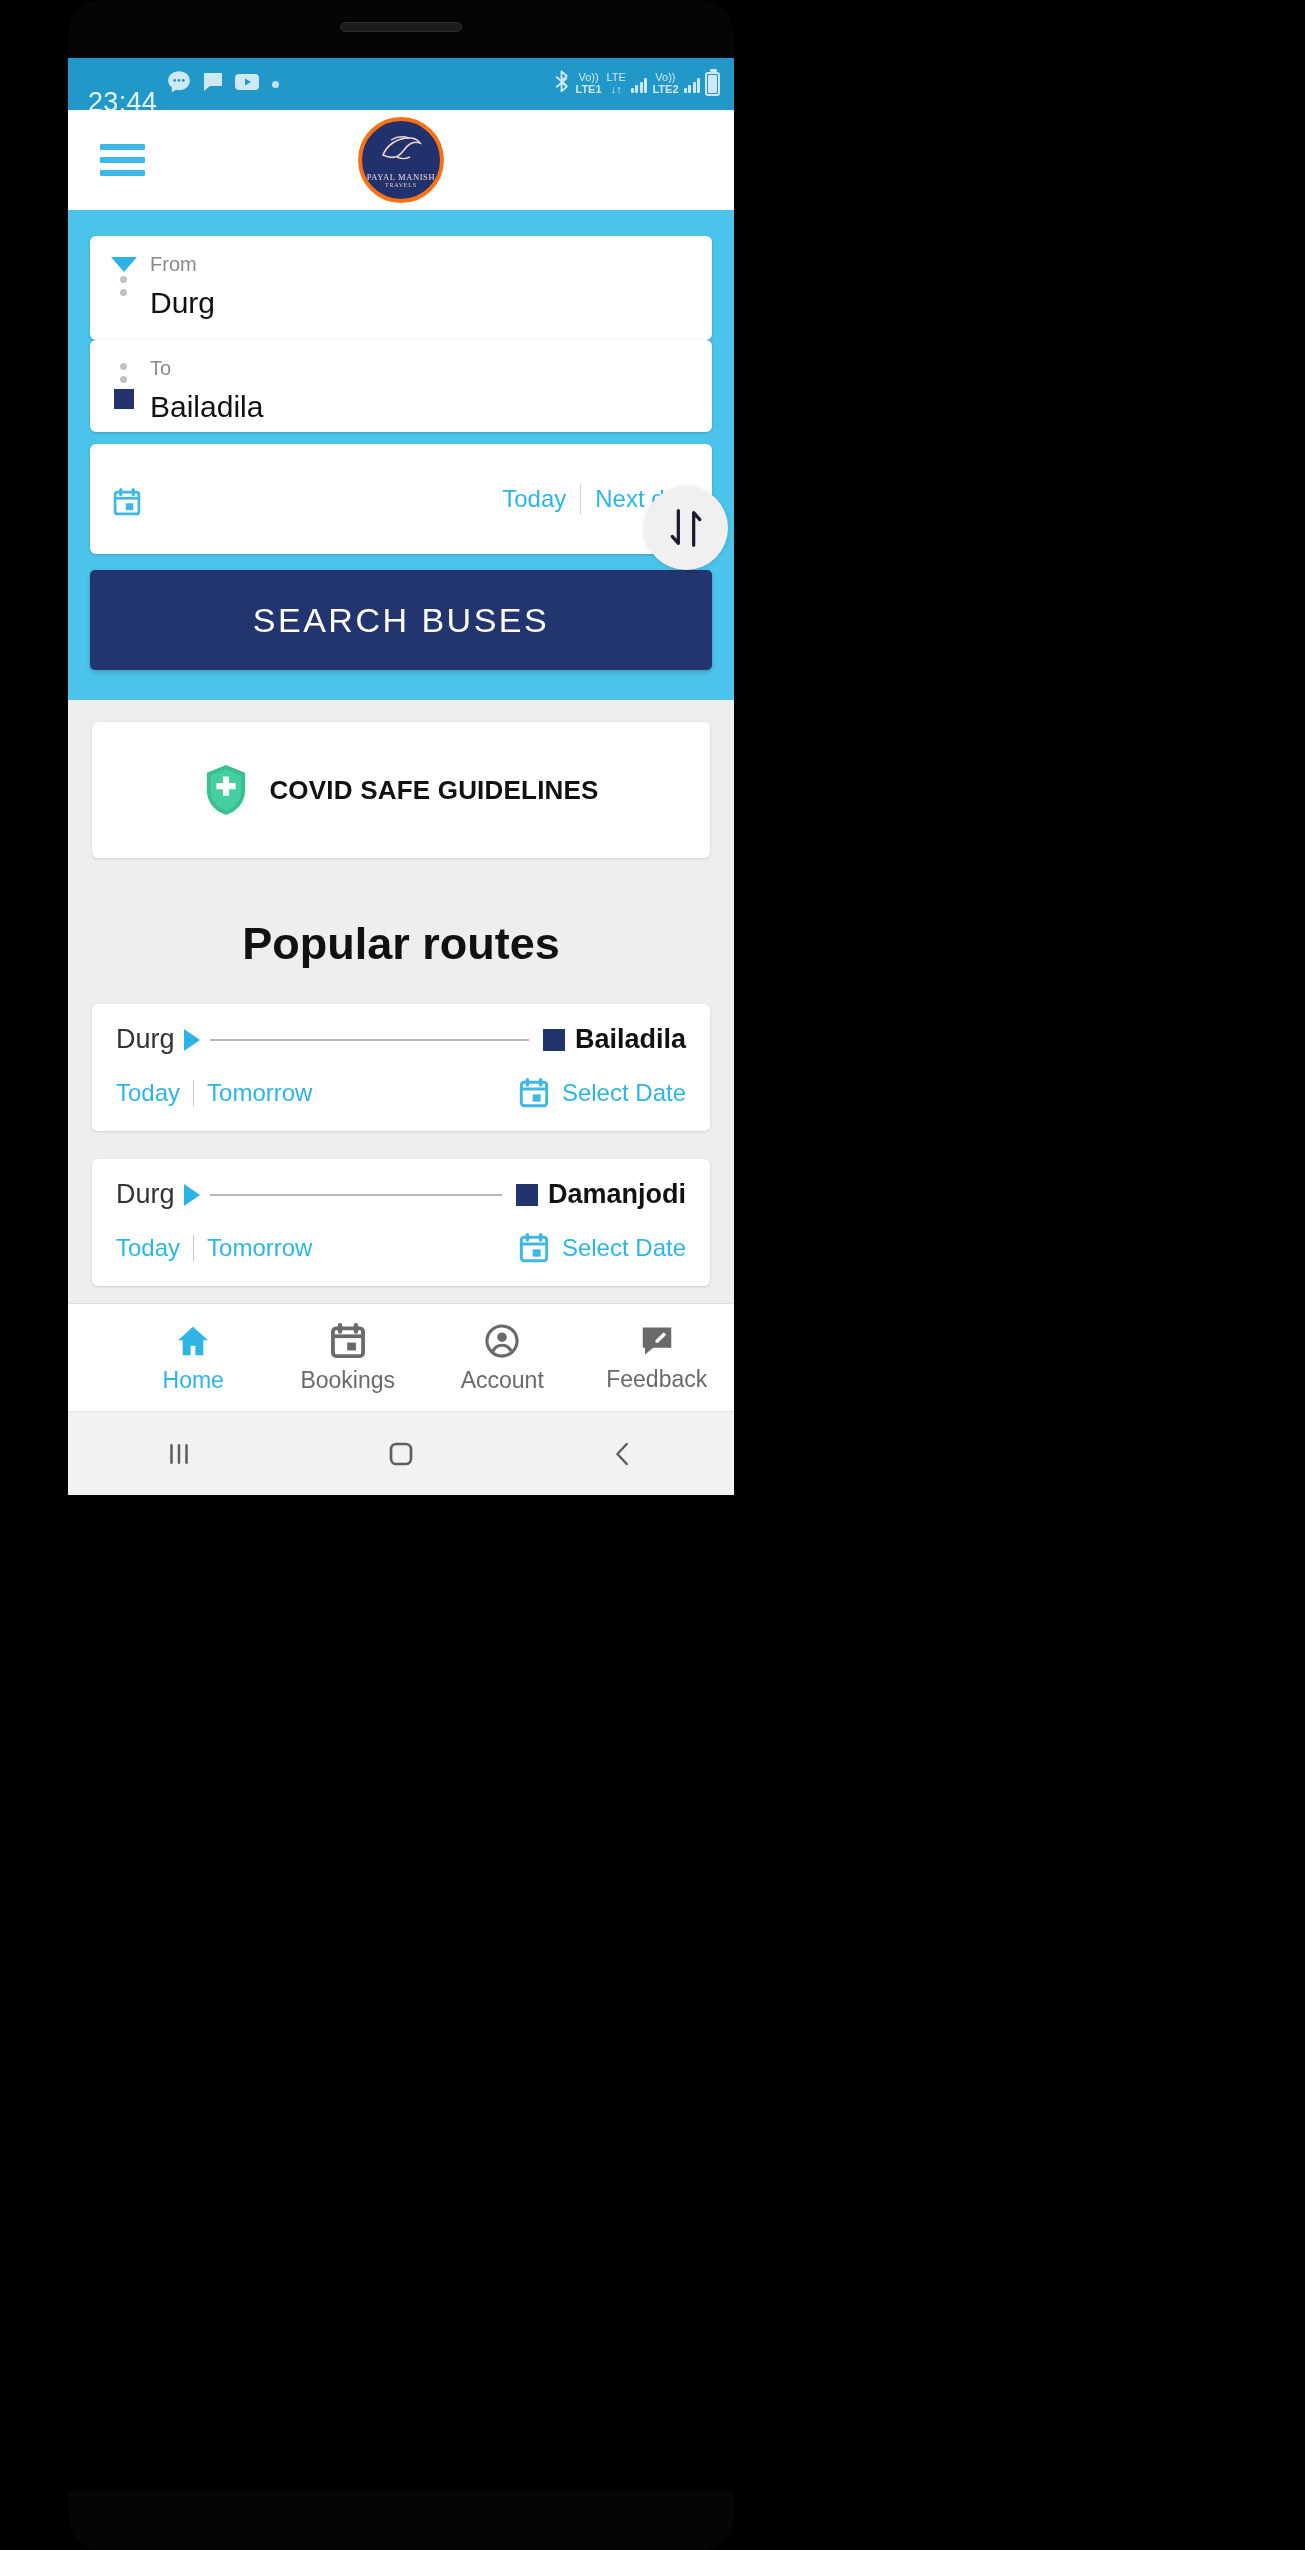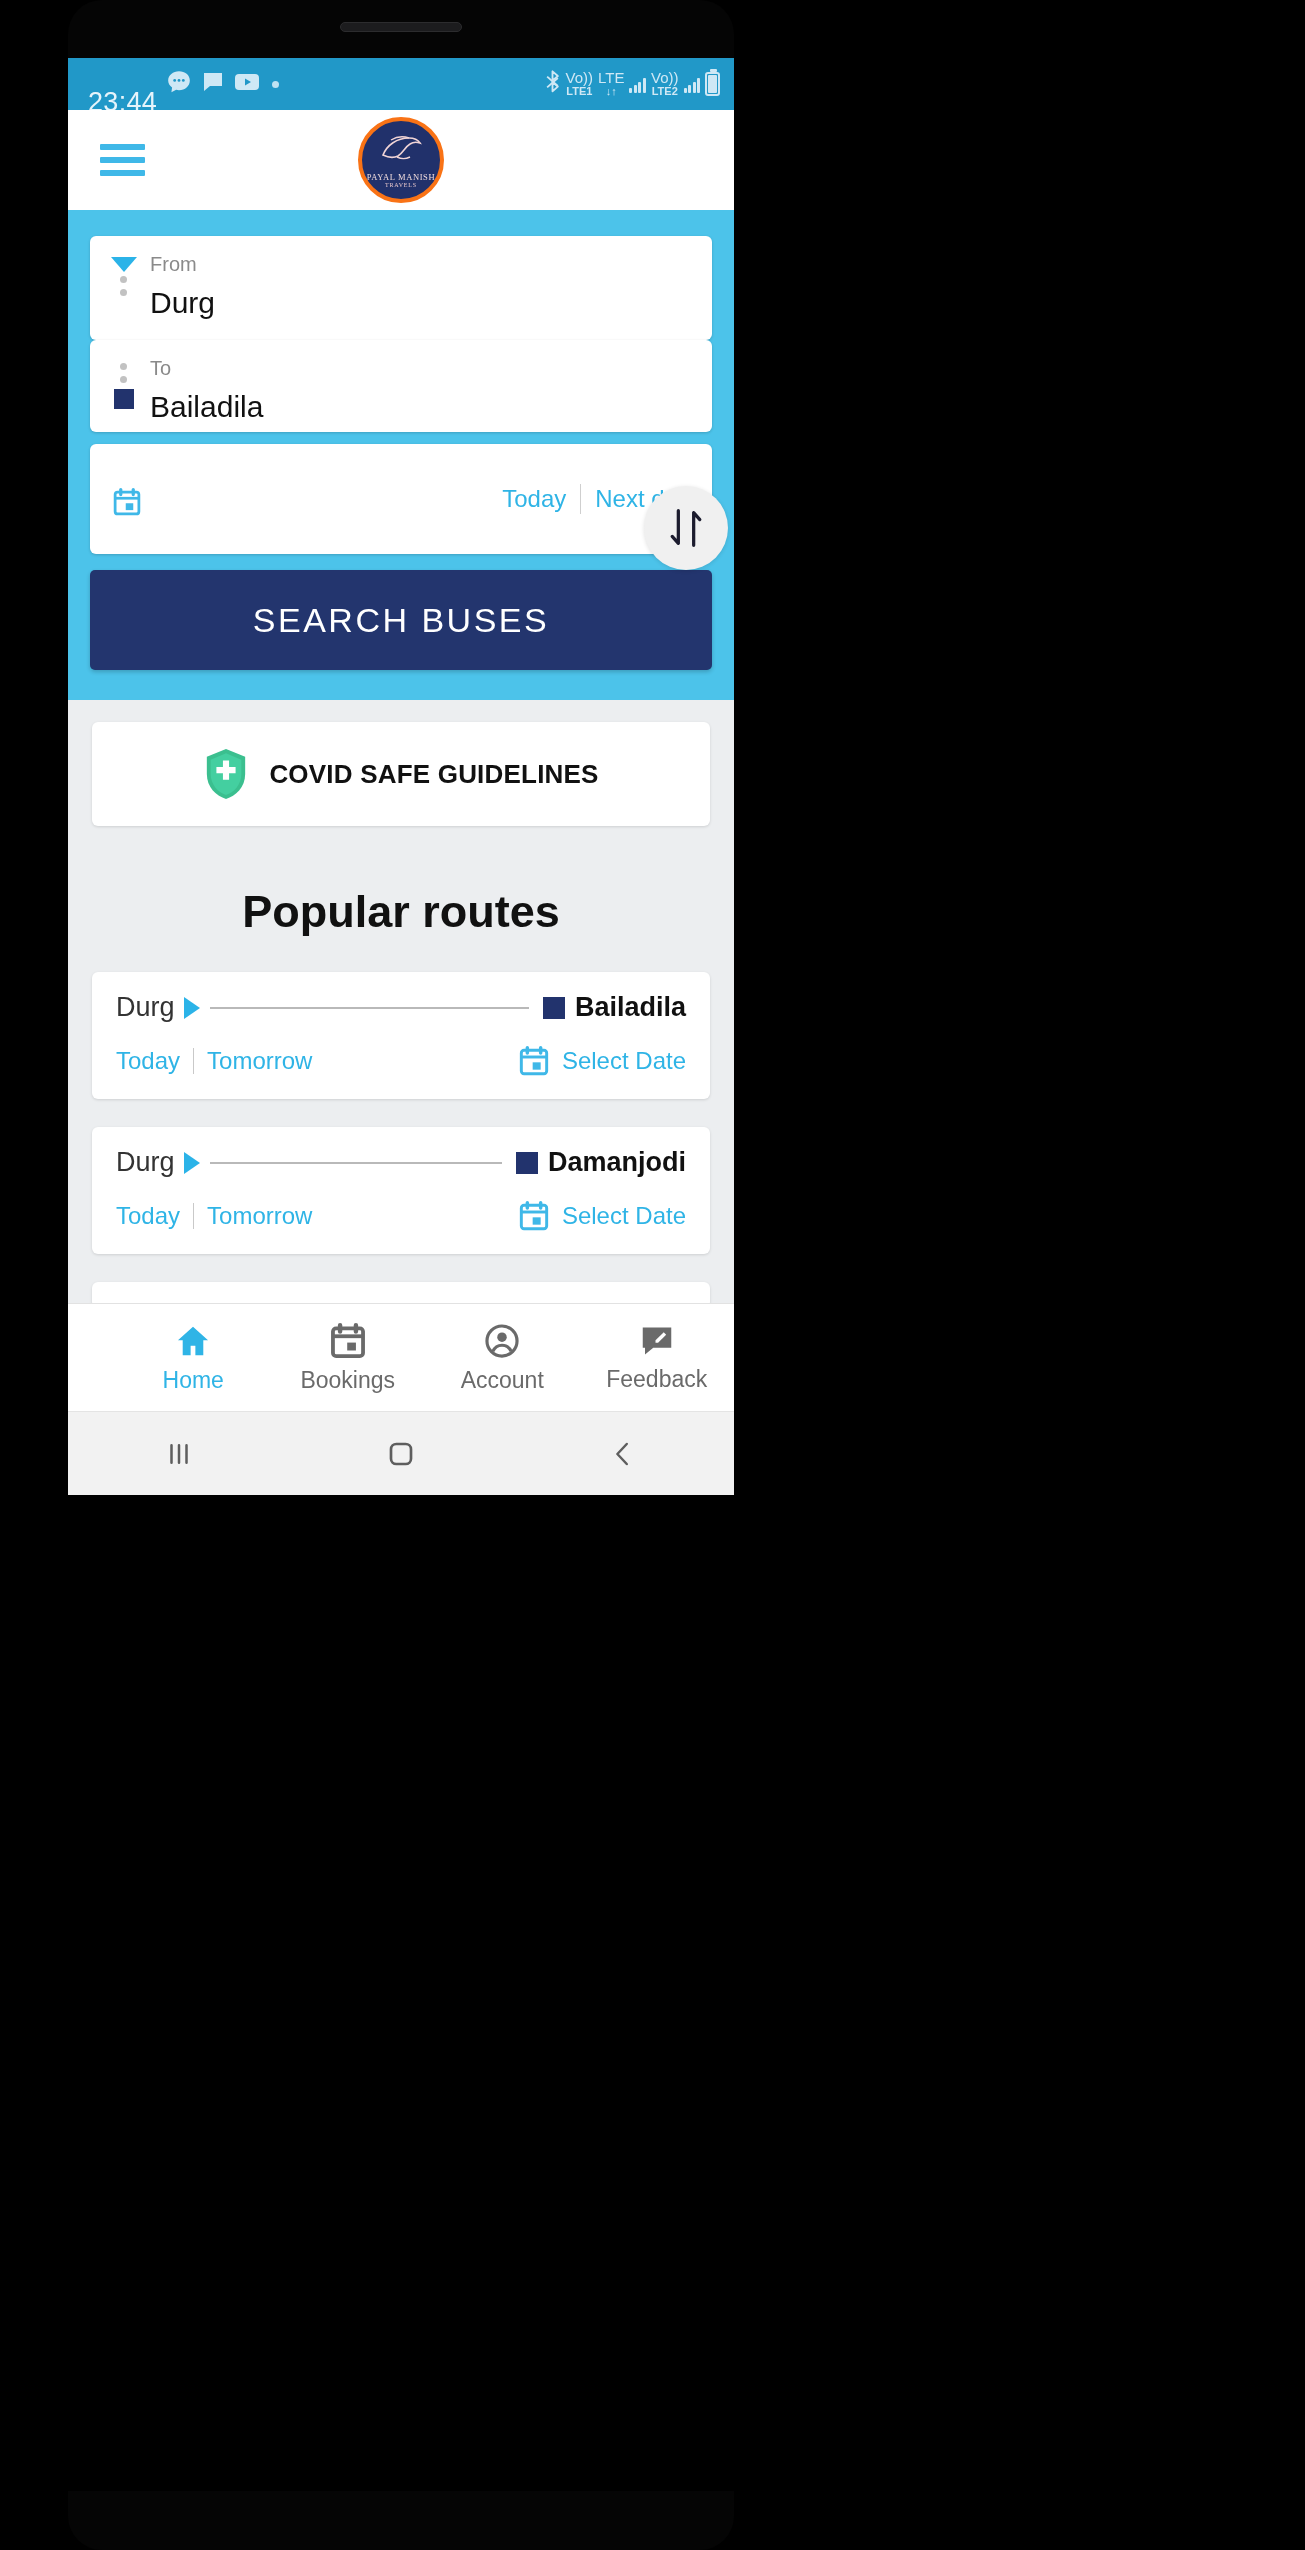--- a/index.html
+++ b/index.html
@@ -48,21 +48,21 @@
   .sb-left { display:flex; align-items:center; gap:9px; }
   .sb-time { font-size:27px; letter-spacing:.3px; color:#e6f4fb;margin-top:36px; }
   .sb-ico { display:inline-block; }
   .dot-small { width:7px; height:7px; border-radius:50%; background:#bfe2f2; display:inline-block; margin-left:3px;}
   .sb-right { display:flex; align-items:center; gap:5px; }
   .sig { display:flex; align-items:flex-end; gap:1.5px; height:17px; }
   .sig i { display:block; width:3px; background:#cfe8f5; border-radius:1px; }
   .sig i:nth-child(1){height:5px}.sig i:nth-child(2){height:8px}
   .sig i:nth-child(3){height:11px}.sig i:nth-child(4){height:15px}
   .lte-stack { display:flex; flex-direction:column; align-items:center; line-height:1.05; }
-  .lte-top { font-size:15px; color:#cfe8f5; }
+  .lte-top { font-size:11px; color:#cfe8f5; }
   .lte-bot { font-size:11px; color:#cfe8f5; font-weight:bold; }
   .batt {
     width:15px; height:24px; border:2px solid #cfe8f5; border-radius:3px;
     position:relative; display:flex; align-items:flex-end; padding:1px;
   }
   .batt::before{content:"";position:absolute;top:-5px;left:3px;width:7px;height:3px;background:#cfe8f5;border-radius:1px;}
   .batt span{display:block;width:100%;height:100%;background:#cfe8f5;border-radius:1px;}
 
   
   .appbar {
@@ -133,21 +133,21 @@
   .search-btn {
     margin-top:16px; height:100px; background:#23356e; border-radius:5px;
     display:flex; align-items:center; justify-content:center;
     color:#fff; font-size:34px; letter-spacing:2.5px; font-weight:500;
     box-shadow:0 2px 4px rgba(0,0,0,.2); cursor:pointer;
   }
 
   
   .content { background:#eceef0; padding:22px 24px 0; }
   .covid-card {
-    background:#fff; border-radius:6px; height:104px;
+    background:#fff; border-radius:6px; height:136px;
     display:flex; align-items:center; justify-content:center; gap:20px;
     box-shadow:0 1px 3px rgba(0,0,0,.13); cursor:pointer;
   }
   .covid-label { font-size:26px; font-weight:bold; color:#111; letter-spacing:.2px; }
 
   .pop-title { text-align:center; font-size:45px; font-weight:bold; color:#111; margin:60px 0 34px; }
 
   .route-card {
     background:#fff; border-radius:6px; padding:20px 24px 22px;
     box-shadow:0 1px 3px rgba(0,0,0,.13); margin-bottom:28px;

